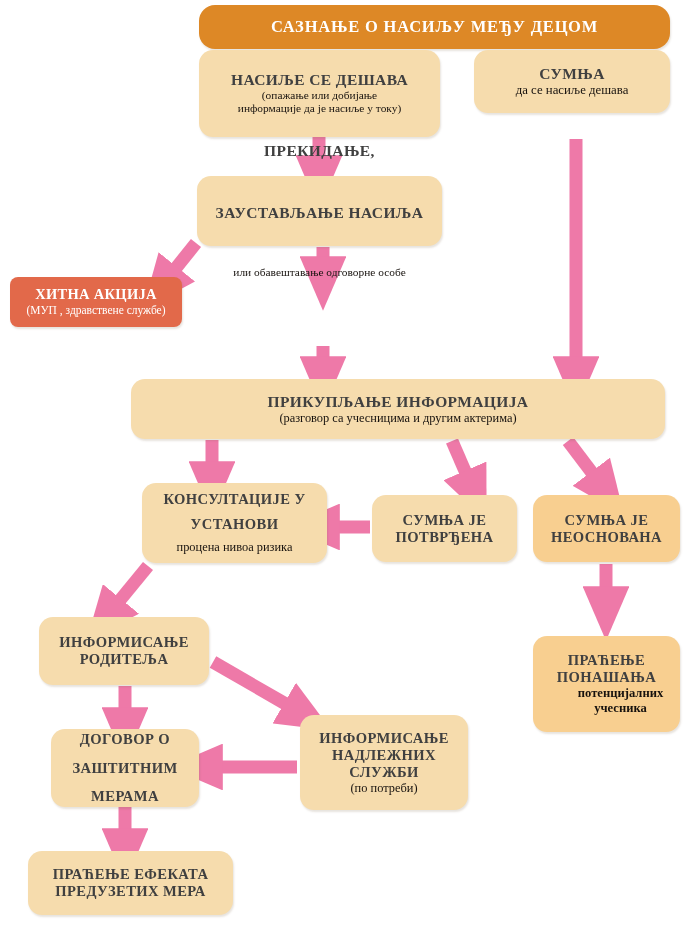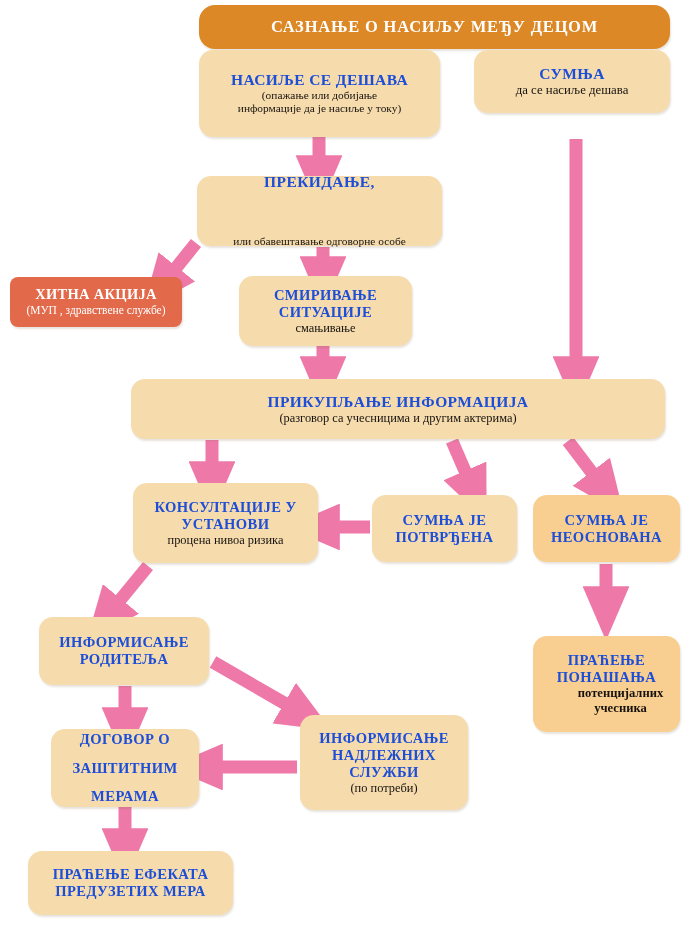--- a/index.html
+++ b/index.html
@@ -39,21 +39,21 @@
   }
   .fill-beige  { background: #f6dcad; }
   .fill-orange { background: #f8cf90; }
   .fill-header { background: #dd8826; border-radius: 16px; }
   .fill-red    { background: #e2694a; border-radius: 8px; }
 
   .title-line {
     font-weight: bold;
     letter-spacing: 0.4px;
     line-height: 1.16;
-    color: #1d4ed8;
+    color: #404040;
   }
   .sub-line {
     line-height: 1.18;
     color: #17120e;
   }
   .header-text {
     font-weight: bold;
     color: #ffffff;
     font-size: 16.5px;
     letter-spacing: 0.8px;
@@ -167,40 +167,36 @@
     <div class="sub-line">информације да је насиље у току)</div>
   </div>
 
   <div class="node fill-beige t16 s13" style="left:474px; top:50px; width:196px; height:63px;">
     <div class="title-line">СУМЊА</div>
     <div class="sub-line">да се насиље дешава</div>
   </div>
 
   <div class="node fill-beige t16 s11" style="left:197px; top:176px; width:245px; height:70px;gap:44px;">
     <div class="title-line">ПРЕКИДАЊЕ,</div>
+    <div class="title-line">ЗАУСТАВЉАЊЕ НАСИЉА</div>
     <div class="sub-line">или обавештавање одговорне особе</div>
   </div>
 
   <div class="node fill-red" style="left:10px; top:277px; width:172px; height:50px;">
     <div class="red-title">ХИТНА АКЦИЈА</div>
     <div class="red-sub">(МУП , здравствене службе)</div>
   </div>
 
-  <div class="node fill-beige t15 s12" style="left:239px; top:276px; width:173px; height:70px;">
-    <div class="title-line">СМИРИВАЊЕ</div>
-    <div class="title-line">СИТУАЦИЈЕ</div>
-    <div class="sub-line">смањивање</div>
-  </div>
 
   <div class="node fill-beige t16 s12" style="left:131px; top:379px; width:534px; height:60px;">
     <div class="title-line">ПРИКУПЉАЊЕ ИНФОРМАЦИЈА</div>
     <div class="sub-line">(разговор са учесницима и другим актерима)</div>
   </div>
 
-  <div class="node fill-beige t15 s12" style="left:133px; top:483px; width:185px; height:80px;">
+  <div class="node fill-beige t15 s12" style="left:142px; top:483px; width:185px; height:80px;justify-content:space-between;">
     <div class="title-line">КОНСУЛТАЦИЈЕ У</div>
     <div class="title-line">УСТАНОВИ</div>
     <div class="sub-line">процена нивоа ризика</div>
   </div>
 
   <div class="node fill-beige t15" style="left:372px; top:495px; width:145px; height:67px;">
     <div class="title-line">СУМЊА ЈЕ</div>
     <div class="title-line">ПОТВРЂЕНА</div>
   </div>
 

